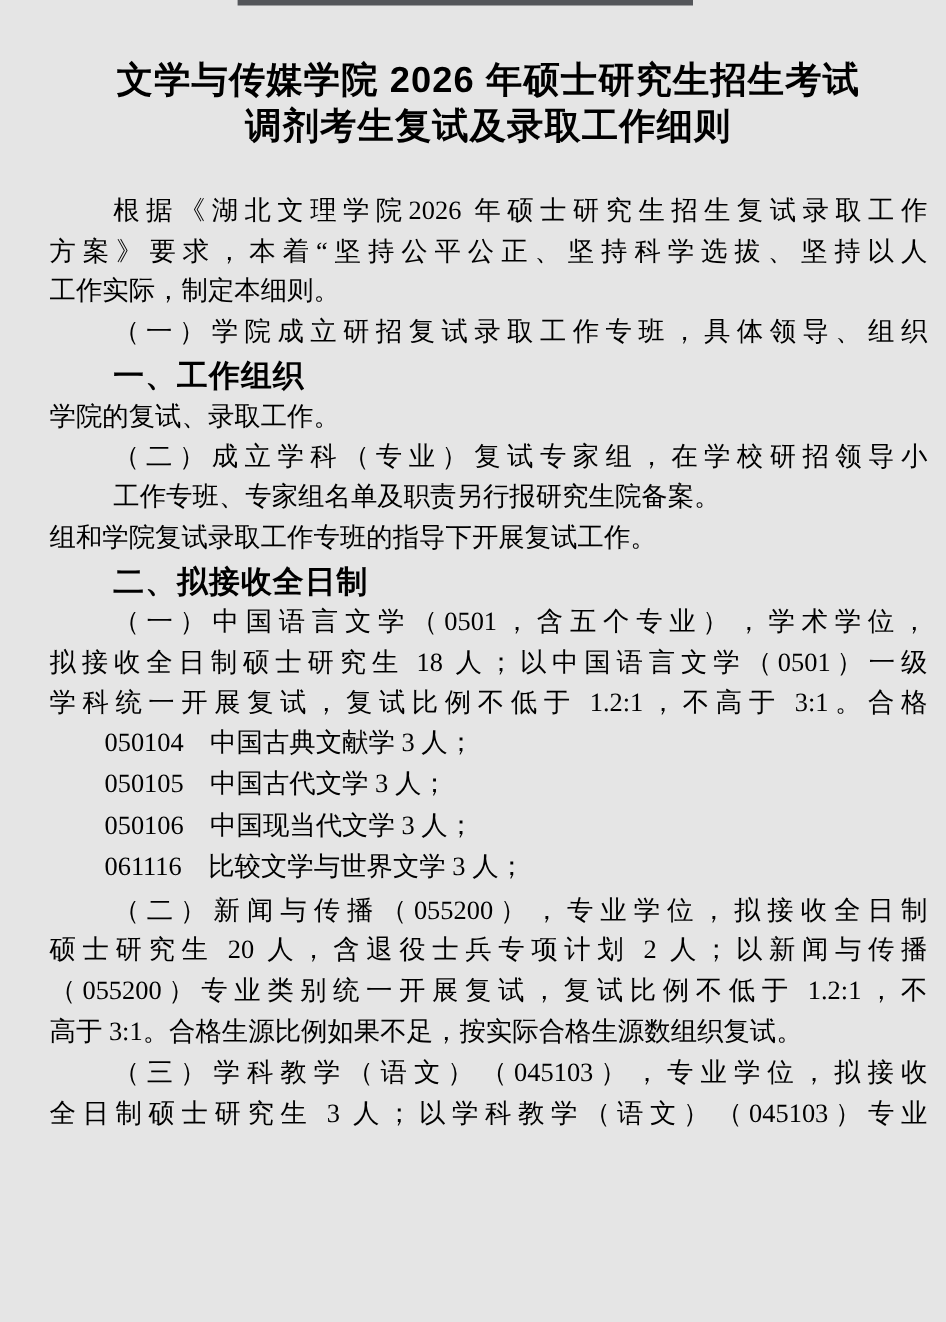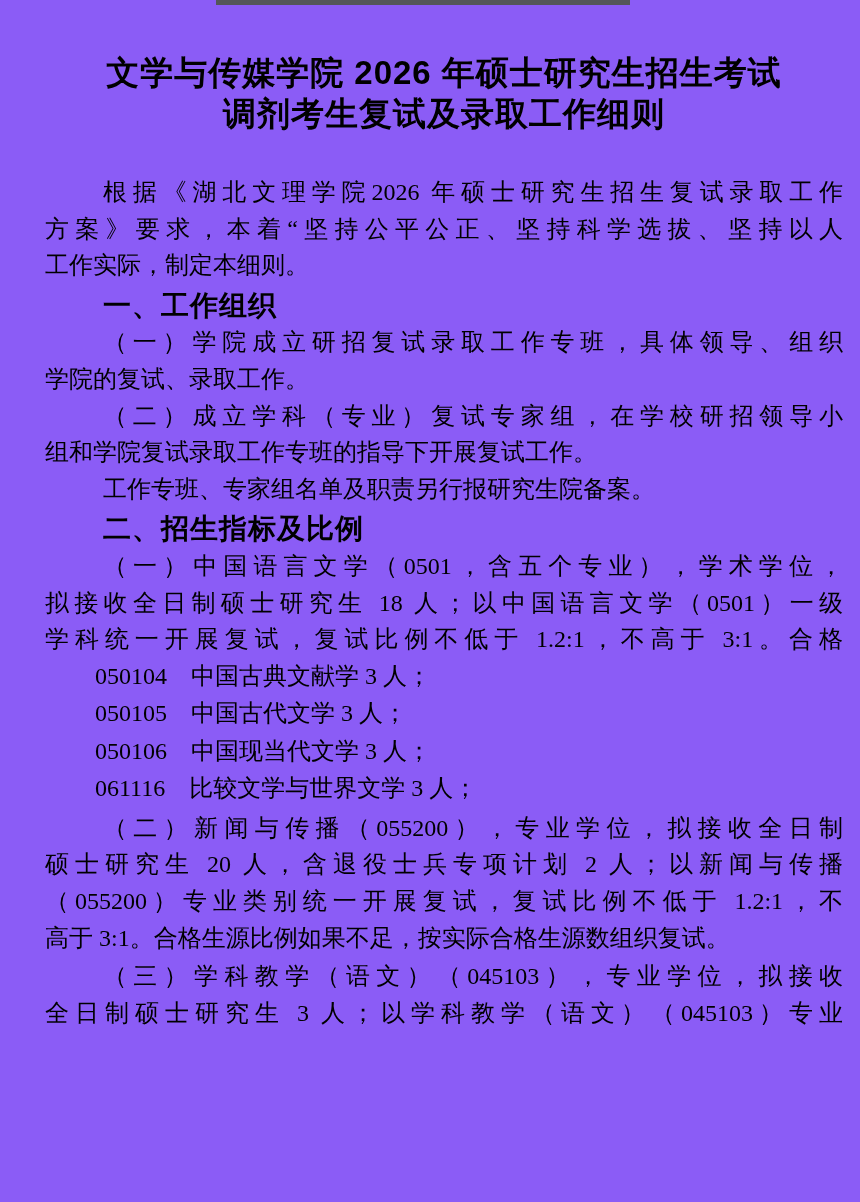--- a/index.html
+++ b/index.html
@@ -55,39 +55,39 @@
   }
   .line.list {
     line-height: 37.5px;
     padding-left: 50px;
   }
   .line.sp { margin-top: 2px; }
 </style>
 </head>
 <body>
 
-<div class="page" style="background: #8b5cf6; color: rgb(0, 0, 0);">
+<div class="page" style="background: #e5e5e5; color: rgb(0, 0, 0);">
   <div class="top-bar" style="background: rgb(84, 86, 90);"></div>
 
   <div class="doc-title">
     <div>文学与传媒学院 2026 年硕士研究生招生考试</div>
     <div>调剂考生复试及录取工作细则</div>
   </div>
 
   <div class="doc-body">
       <div class="line body indent fill">根据《湖北文理学院2026 年硕士研究生招生复试录取工作</div>
       <div class="line body fill">方案》要求，本着“坚持公平公正、坚持科学选拔、坚持以人</div>
       <div class="line body">工作实际，制定本细则。</div>
+      <div class="line body indent fill">（一）学院成立研招复试录取工作专班，具体领导、组织</div>
       <div class="line heading indent">一、工作组织</div>
-      <div class="line body indent fill">（一）学院成立研招复试录取工作专班，具体领导、组织</div>
       <div class="line body">学院的复试、录取工作。</div>
       <div class="line body indent fill">（二）成立学科（专业）复试专家组，在学校研招领导小</div>
+      <div class="line body indent">工作专班、专家组名单及职责另行报研究生院备案。</div>
       <div class="line body">组和学院复试录取工作专班的指导下开展复试工作。</div>
-      <div class="line body indent">工作专班、专家组名单及职责另行报研究生院备案。</div>
-      <div class="line heading indent">二、招生指标及比例</div>
+      <div class="line heading indent">二、拟接收全日制</div>
       <div class="line body indent fill">（一）中国语言文学（0501，含五个专业），学术学位，</div>
       <div class="line body fill">拟接收全日制硕士研究生 18 人；以中国语言文学（0501）一级</div>
       <div class="line body fill">学科统一开展复试，复试比例不低于 1.2:1，不高于 3:1。合格</div>
       <div class="line list">050104　中国古典文献学 3 人；</div>
       <div class="line list">050105　中国古代文学 3 人；</div>
       <div class="line list">050106　中国现当代文学 3 人；</div>
       <div class="line list">061116　比较文学与世界文学 3 人；</div>
       <div class="line body indent fill sp">（二）新闻与传播（055200），专业学位，拟接收全日制</div>
       <div class="line body fill">硕士研究生 20 人，含退役士兵专项计划 2 人；以新闻与传播</div>
       <div class="line body fill">（055200）专业类别统一开展复试，复试比例不低于 1.2:1，不</div>

